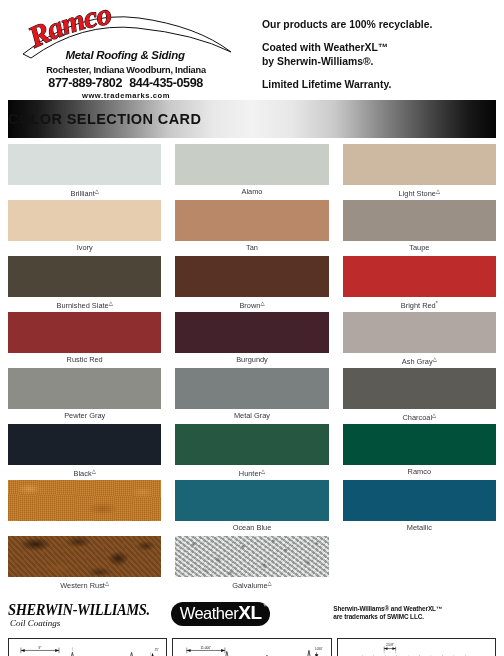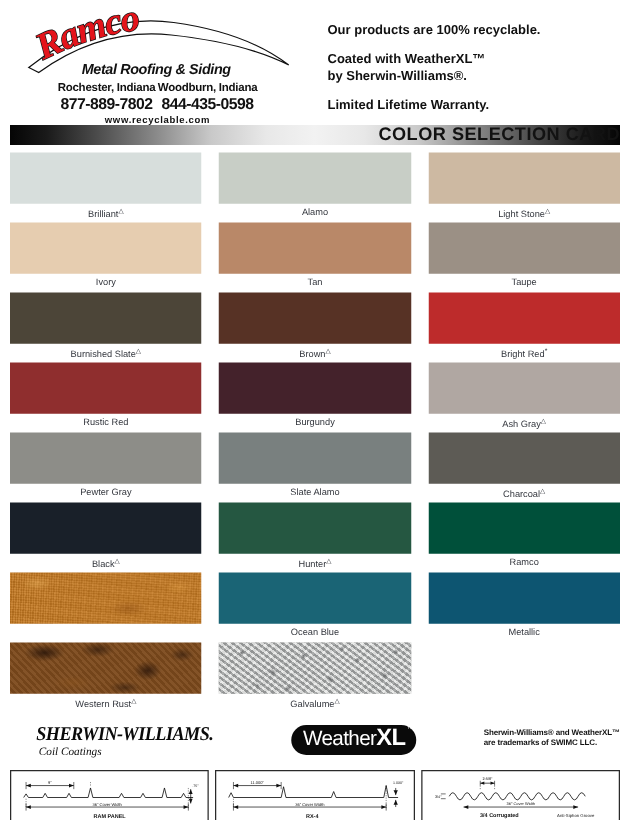--- a/index.html
+++ b/index.html
@@ -55,28 +55,28 @@
     padding-left:10px;
   }
   .tagline{
     font-size:10.4px;font-weight:bold;color:#111;
     line-height:13.4px;margin-bottom:10px;
   }
 
   
   .title-bar{
     position:relative;
-    height:16px;
+    height:38px;
     margin:0 8px;
     background:linear-gradient(90deg,
       #050505 0%, #1a1a1a 6%, #4a4a4a 14%, #8a8a8a 24%,
       #c9c9c9 33%, #e8e8e8 42%, #f2f2f2 50%,
       #e8e8e8 58%, #c9c9c9 67%, #8a8a8a 76%,
       #4a4a4a 86%, #1a1a1a 94%, #050505 100%);
-    display:flex;align-items:center;justify-content:flex-end;
+    display:flex;align-items:center;justify-content:flex-start;
   }
   .title-bar-text{
     font-size:14.5px;font-weight:bold;letter-spacing:0.4px;
     color:#121212;
   }
 
   
   .grid{
     padding:6px 8px 0 8px;
     display:grid;
@@ -140,21 +140,21 @@
   }
 
   
   .brands{
     display:flex;
     align-items:flex-start;
     padding:8px 8px 0 8px;
     height:42px;
     box-sizing:border-box;
   }
-  .brand-col{width:33.33%;display:flex;justify-content:flex-end;}
+  .brand-col{width:33.33%;display:flex;justify-content:flex-start;}
   .sw-logo{text-align:center;padding-top:3px;}
   .sw-name{
     font-family:"Liberation Serif", serif;
     font-size:14.5px;font-weight:bold;font-style:italic;
     letter-spacing:-0.4px;color:#0a0a0a;line-height:15px;
     transform:scaleY(1.08);
   }
   .sw-sub{
     font-family:"Liberation Serif", serif;
     font-size:9px;font-style:italic;color:#0a0a0a;
@@ -229,21 +229,21 @@
         <div class="contact-col">
           <div class="contact-city">Rochester, Indiana</div>
           <div class="contact-phone">877-889-7802</div>
         </div>
         <div class="contact-col">
           <div class="contact-city">Woodburn, Indiana</div>
           <div class="contact-phone">844-435-0598</div>
         </div>
       </div>
 
-      <div class="website">www.recyclable.com</div>
+      <div class="website">www.trademarks.com</div>
     </div>
 
     <div class="tagline-block">
       <div class="tagline">Our products are 100% recyclable.</div>
       <div class="tagline">
         <span>Coated with WeatherXL™</span><br>
         <span>by Sherwin-Williams®.</span>
       </div>
       <div class="tagline">Limited Lifetime Warranty.</div>
     </div>
@@ -301,21 +301,21 @@
       <div class="cell">
         <div class="swatch" style="background-color: rgb(176, 167, 162);"></div>
         <div class="swatch-label">Ash Gray<sup>△</sup></div>
       </div>
       <div class="cell">
         <div class="swatch" style="background-color: rgb(141, 141, 136);"></div>
         <div class="swatch-label">Pewter Gray</div>
       </div>
       <div class="cell">
         <div class="swatch" style="background-color: rgb(121, 128, 127);"></div>
-        <div class="swatch-label">Slate Alamo</div>
+        <div class="swatch-label">Metal Gray</div>
       </div>
       <div class="cell">
         <div class="swatch" style="background-color: rgb(93, 91, 85);"></div>
         <div class="swatch-label">Charcoal<sup>△</sup></div>
       </div>
       <div class="cell">
         <div class="swatch" style="background-color: rgb(25, 32, 41);"></div>
         <div class="swatch-label">Black<sup>△</sup></div>
       </div>
       <div class="cell">

